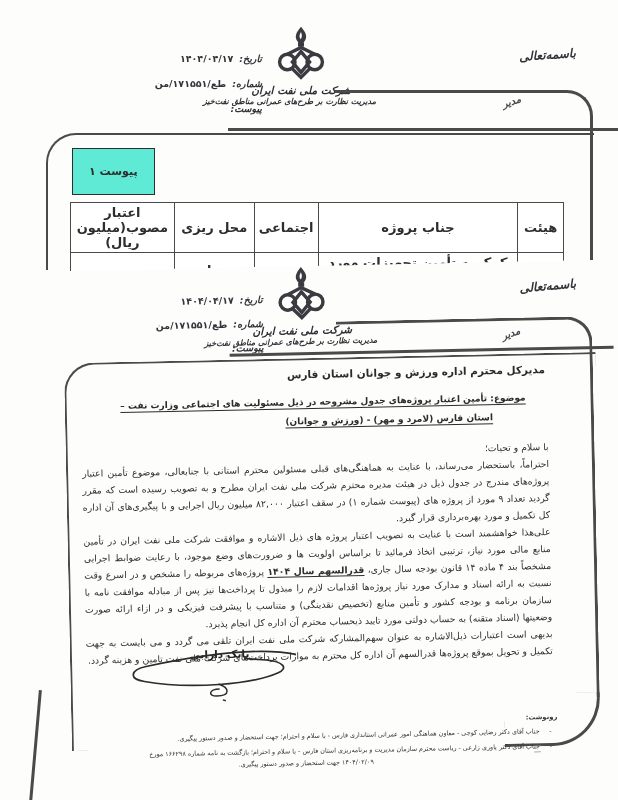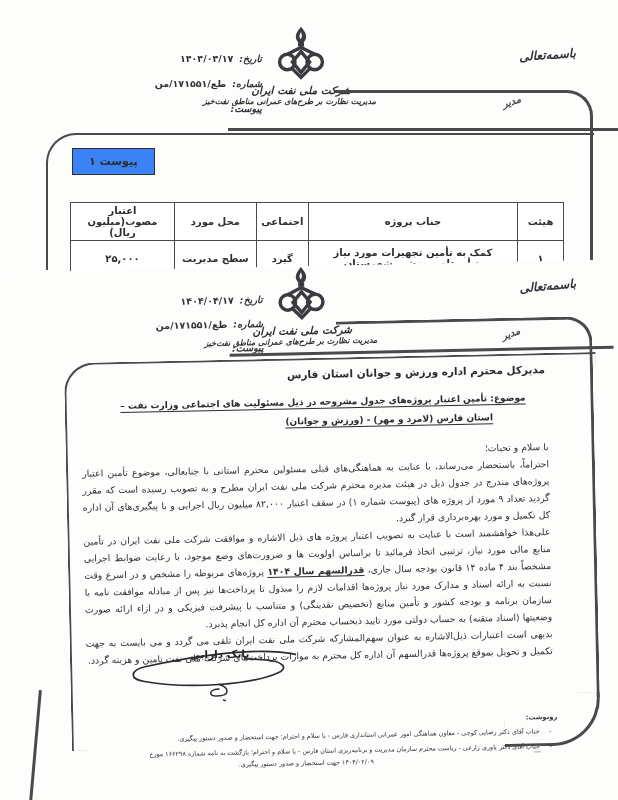--- a/index.html
+++ b/index.html
@@ -15,23 +15,23 @@
   .logo-sub{font-size:8px;font-weight:bold;font-style:italic;color:#33333a;margin-top:1px;letter-spacing:-.3px;white-space:nowrap;}
   .hdr-dates{width:170px;}
   .hdr-dates .row{position:absolute;right:0;white-space:nowrap;font-size:9.5px;font-weight:bold;color:#33333a;}
   .hdr-dates .lbl{margin-left:6px;font-style:italic;}
   
   .ruleTR{border-top:3px solid #4a4a4a;border-right:3px solid #4a4a4a;border-top-right-radius:26px;}
   .ruleH{border-top:3px solid #4a4a4a;}
   
   .phys{direction:ltr;}
   
-  .badge{border:1.6px solid #2f2f2f;padding:6px 16px;font-size:11px;font-weight:bold;background:#3b82f6;}
+  .badge{border:1.6px solid #2f2f2f;padding:16px 16px;font-size:11px;font-weight:bold;background:#5eead4;}
   table.ptable{border-collapse:collapse;width:494px;background:#fff;}
-  table.ptable th,table.ptable td{border:1.2px solid #4a4a4a;font-size:10px;padding:2px 4px;text-align:center;color:#2e2e2e;}
+  table.ptable th,table.ptable td{border:1.2px solid #4a4a4a;font-size:13px;padding:2px 4px;text-align:center;color:#2e2e2e;}
   table.ptable th{font-weight:bold;height:24px;}
   table.ptable td{height:30px;font-weight:bold;}
   
   .page2{position:absolute;left:0;top:266px;width:618px;height:534px;background:#fdfdfc;
          transform:rotate(-1.2deg);transform-origin:309px 10px;}
   .addressee{font-size:10.5px;font-weight:bold;color:#2b2b2b;white-space:nowrap;}
   .subject{font-size:9px;font-weight:bold;color:#2b2b2b;white-space:nowrap;
            text-decoration:underline;text-underline-offset:3px;}
   .body-block{font-size:9.3px;line-height:17px;text-align:justify;color:#2f2f2f;letter-spacing:-.1px;}
   .body-block p{margin:0;}
@@ -89,21 +89,21 @@
         <col style="width:210px">
         <col style="width:52px">
         <col style="width:82px">
         <col style="width:104px">
       </colgroup>
     <tbody>
         <tr>
       <th>هیئت</th>
       <th>جناب پروژه</th>
       <th>اجتماعی</th>
-      <th>محل مورد</th>
+      <th>محل ریزی</th>
       <th>اعتبار مصوب(میلیون ریال)</th>
     </tr>
     <tr>
       <td>۱</td>
       <td>کمک به تأمین تجهیزات مورد نیاز هیأت‌های ورزشی شهرستان</td>
       <td>گیرد</td>
       <td>سطح مدیریت</td>
       <td>۲۵,۰۰۰</td>
     </tr>
   </tbody>

